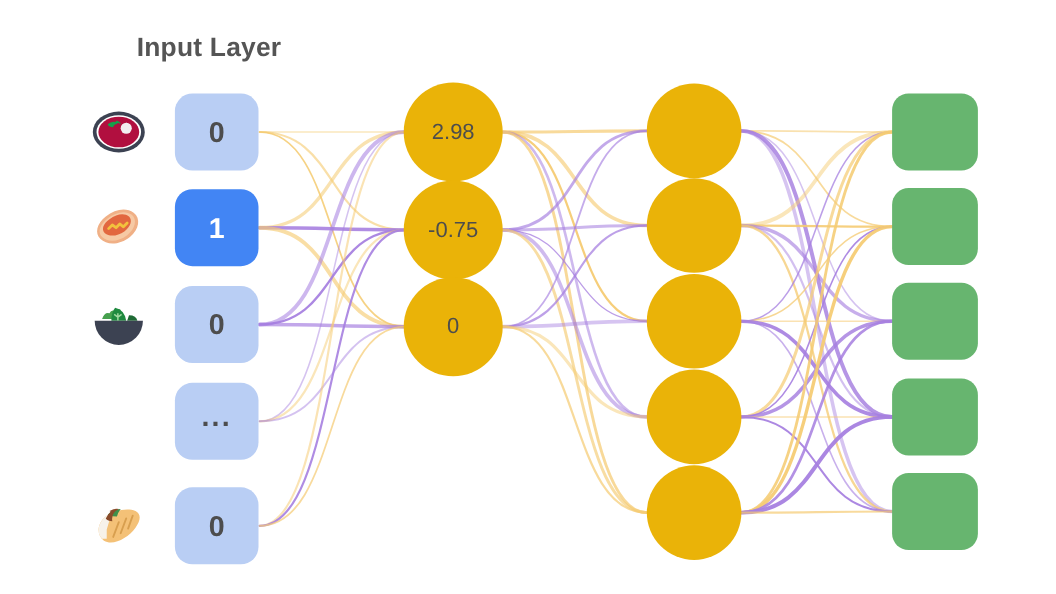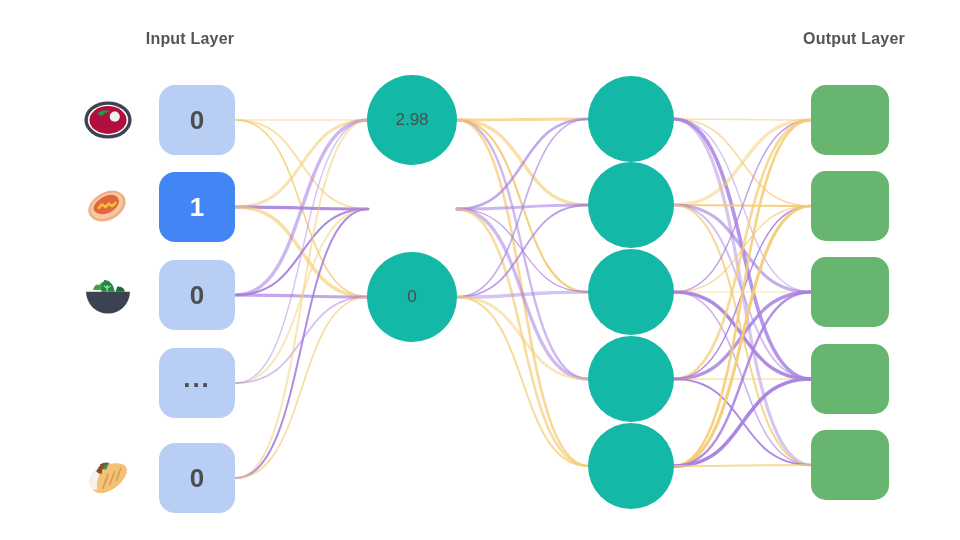--- a/index.html
+++ b/index.html
@@ -16,21 +16,21 @@
   }
   #canvas {
     position: absolute;
     left: 0; top: 0;
     width: 960px;
     height: 540px;
     background: #ffffff;
   }
   .layer-title {
     position: absolute;
-    font-size: 16px;
+    font-size: 24px;
     font-weight: bold;
     color: #555555;
     letter-spacing: 0.2px;
     white-space: nowrap;
     transform: translateX(-50%);
     text-align: center;
   }
   #edge-svg {
     position: absolute;
     left: 0; top: 0;
@@ -68,25 +68,25 @@
   .input-cell.ellipsis {
     background: #b9cef4;
     color: #4d4d4d;
     font-size: 26px;
     letter-spacing: 2px;
     padding-bottom: 10px;
   }
   .emb-node, .hidden-node {
     position: absolute;
     border-radius: 50%;
-    background: #14b8a6;
+    background: #eab308;
     display: flex;
     align-items: center;
     justify-content: center;
-    font-size: 17px;
+    font-size: 20px;
     color: #4d4d4d;
     transform: translate(-50%, -50%);
   }
   .emb-node { width: 90px; height: 90px; }
   .hidden-node { width: 86px; height: 86px; }
   .output-cell {
     position: absolute;
     width: 78px;
     height: 70px;
     border-radius: 15px;
@@ -159,21 +159,20 @@
       <path d="M674,379 C749.35,379 735.65,465 811,465" stroke="#a67fe0" stroke-width="1.83" stroke-opacity="0.93" fill="none" stroke-linecap="round"></path>
       <path d="M674,466 C749.35,466 735.65,120 811,120" stroke="#f5cb72" stroke-width="2.59" stroke-opacity="0.87" fill="none" stroke-linecap="round"></path>
       <path d="M674,466 C749.35,466 735.65,206 811,206" stroke="#f5cb72" stroke-width="3.08" stroke-opacity="0.93" fill="none" stroke-linecap="round"></path>
       <path d="M674,466 C749.35,466 735.65,292 811,292" stroke="#a67fe0" stroke-width="2.51" stroke-opacity="0.86" fill="none" stroke-linecap="round"></path>
       <path d="M674,466 C749.35,466 735.65,379 811,379" stroke="#a67fe0" stroke-width="3.56" stroke-opacity="0.94" fill="none" stroke-linecap="round"></path>
       <path d="M674,466 C749.35,466 735.65,465 811,465" stroke="#f5cb72" stroke-width="2.00" stroke-opacity="0.70" fill="none" stroke-linecap="round"></path>
     </svg>
 
   <div class="node-layer">
     <div class="layer-title" style="left:190px; top:30px;">Input Layer</div>
-    <div class="layer-title" style="left:854px; top:30px;">Output Layer</div>
   </div>
 
   <div class="node-layer" id="icons-layer">
       <div class="food-icon" style="left: 108px; top: 120px;">
     <svg viewBox="0 0 64 64">
       <ellipse cx="32" cy="32" rx="28" ry="22" fill="#3c4252"></ellipse>
       <ellipse cx="32" cy="32" rx="24" ry="18" fill="#ffffff"></ellipse>
       <ellipse cx="32" cy="32" rx="22" ry="16.5" fill="#b10f3f"></ellipse>
       <path d="M20 24c4-4 9-4 11-1 -3 0 -5 2 -5 4 -3 0 -5 -1 -6 -3z" fill="#16a04a"></path>
       <path d="M29 20c3 0 5 2 5 4 -2 -2 -4 -2 -6 -1z" fill="#16a04a"></path>
@@ -211,20 +210,21 @@
     </div>
   <div class="node-layer" id="input-layer">
       <div class="input-cell off" style="left: 197px; top: 120px;">0</div>
       <div class="input-cell on" style="left: 197px; top: 207px;">1</div>
       <div class="input-cell off" style="left: 197px; top: 295px;">0</div>
       <div class="input-cell ellipsis" style="left: 197px; top: 383px;">...</div>
       <div class="input-cell off" style="left: 197px; top: 478px;">0</div>
     </div>
   <div class="node-layer" id="embedding-layer">
       <div class="emb-node" style="left: 412px; top: 120px;">2.98</div>
+      <div class="emb-node" style="left: 412px; top: 209px;">-0.75</div>
       <div class="emb-node" style="left: 412px; top: 297px;">0</div>
     </div>
   <div class="node-layer" id="hidden-layer">
       <div class="hidden-node" style="left: 631px; top: 119px;"></div>
       <div class="hidden-node" style="left: 631px; top: 205px;"></div>
       <div class="hidden-node" style="left: 631px; top: 292px;"></div>
       <div class="hidden-node" style="left: 631px; top: 379px;"></div>
       <div class="hidden-node" style="left: 631px; top: 466px;"></div>
     </div>
   <div class="node-layer" id="output-layer">

